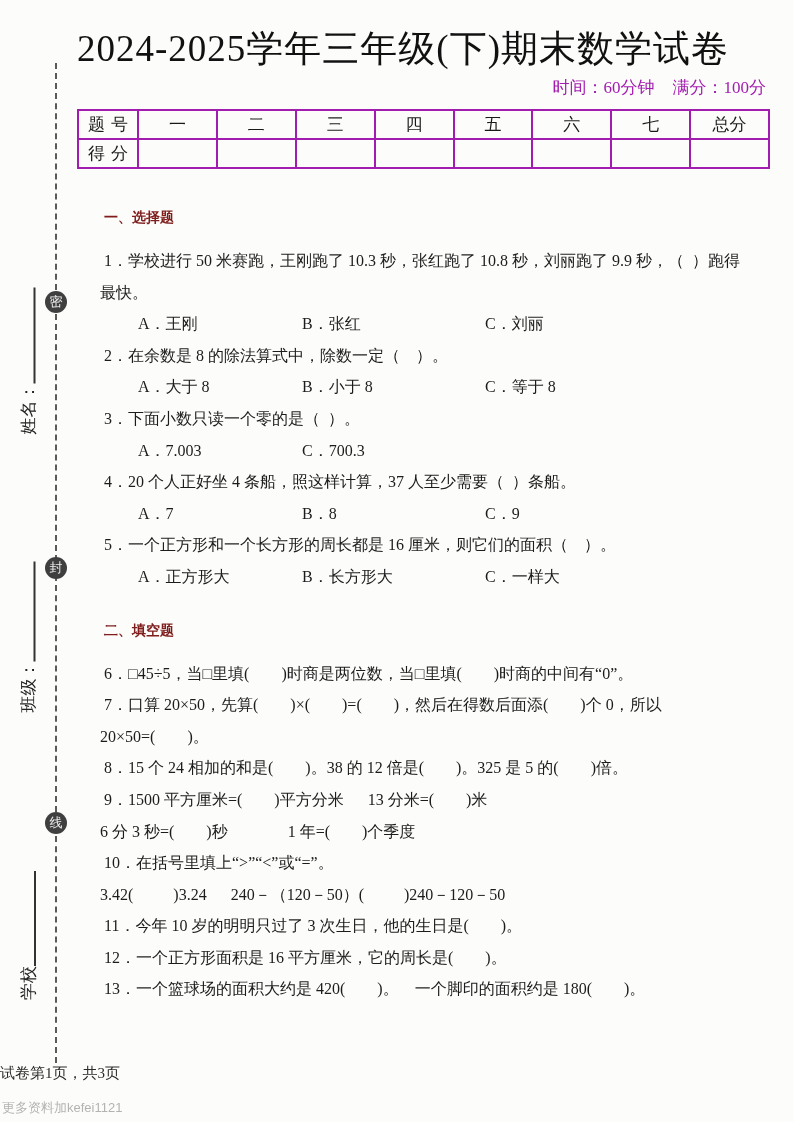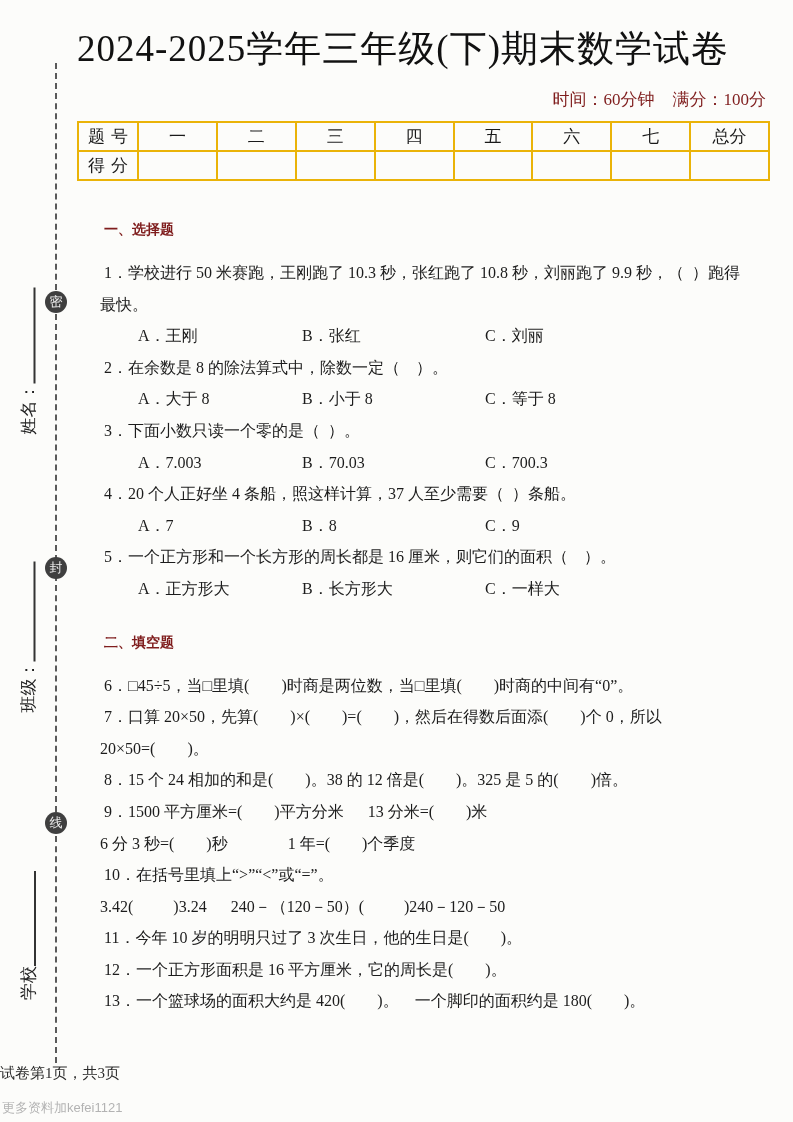--- a/index.html
+++ b/index.html
@@ -6,28 +6,28 @@
   .page {
     position:relative; width:793px; height:1122px; margin:0 auto;
     background:#fcfcfa; overflow:hidden;
     font-family:"Liberation Serif", serif; color:#1c1c1c;
   }
   .content { position:absolute; left:77px; top:0; width:693px; }
   .title {
     margin-top:24px; text-align:left; font-size:37px; font-weight:normal;
     letter-spacing:1px; white-space:nowrap; color:#111;
   }
-  .meta { margin-top:14px; text-align:right; font-size:17px; padding-right:4px; color:#7f1d1d; white-space:pre; }
+  .meta { margin-top:2px; text-align:right; font-size:17px; padding-right:4px; color:#a21caf; white-space:pre; }
   .meta span { margin-left:18px; }
   table.score {
     margin-top:10px; width:100%; border-collapse:collapse; table-layout:fixed;
     font-size:17px; color:#1a1a1a;
   }
   table.score td {
-    border:2px solid #eab308; height:27px; text-align:center; padding:0;
+    border:2px solid #a21caf; height:27px; text-align:center; padding:0;
     overflow:hidden;
   }
   table.score td.lab { letter-spacing:6px; padding-left:6px; }
   col.c0 { width:60px; }
   .sec-heading { font-weight:bold; font-size:14px; padding-left:27px; color:#7f1d1d; }
   .h1 { margin-top:40px; }
   .h2 { margin-top:29px; }
   .ln { height:31.6px; line-height:31.6px; white-space:pre; padding-left:27px; font-size:16px; }
   .ln.cont { padding-left:23px; }
   .q-gap { margin-top:18px; }
@@ -140,21 +140,20 @@
     <div class="ln">2．在余数是 8 的除法算式中，除数一定（    ）。</div>
     <div class="ln opts">
       <span class="oA">A．大于 8</span>
       <span class="oB">B．小于 8</span>
       <span class="oC">C．等于 8</span>
     </div>
 
     <div class="ln">3．下面小数只读一个零的是（  ）。</div>
     <div class="ln opts">
       <span class="oA">A．7.003</span>
-      <span class="oB">B．70.03</span>
       <span class="oC">C．700.3</span>
     </div>
 
     <div class="ln">4．20 个人正好坐 4 条船，照这样计算，37 人至少需要（  ）条船。</div>
     <div class="ln opts">
       <span class="oA">A．7</span>
       <span class="oB">B．8</span>
       <span class="oC">C．9</span>
     </div>
 

